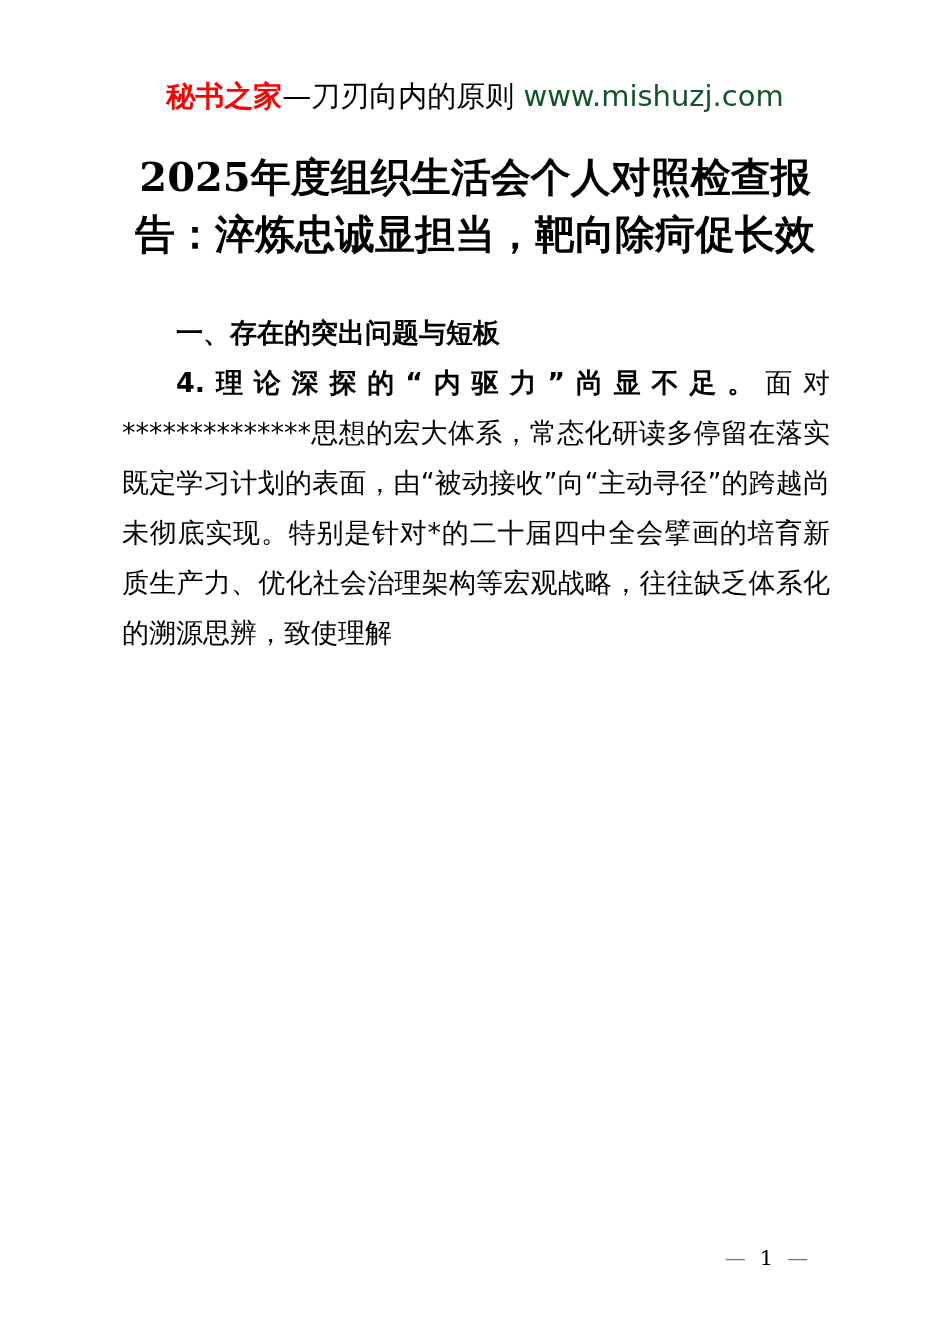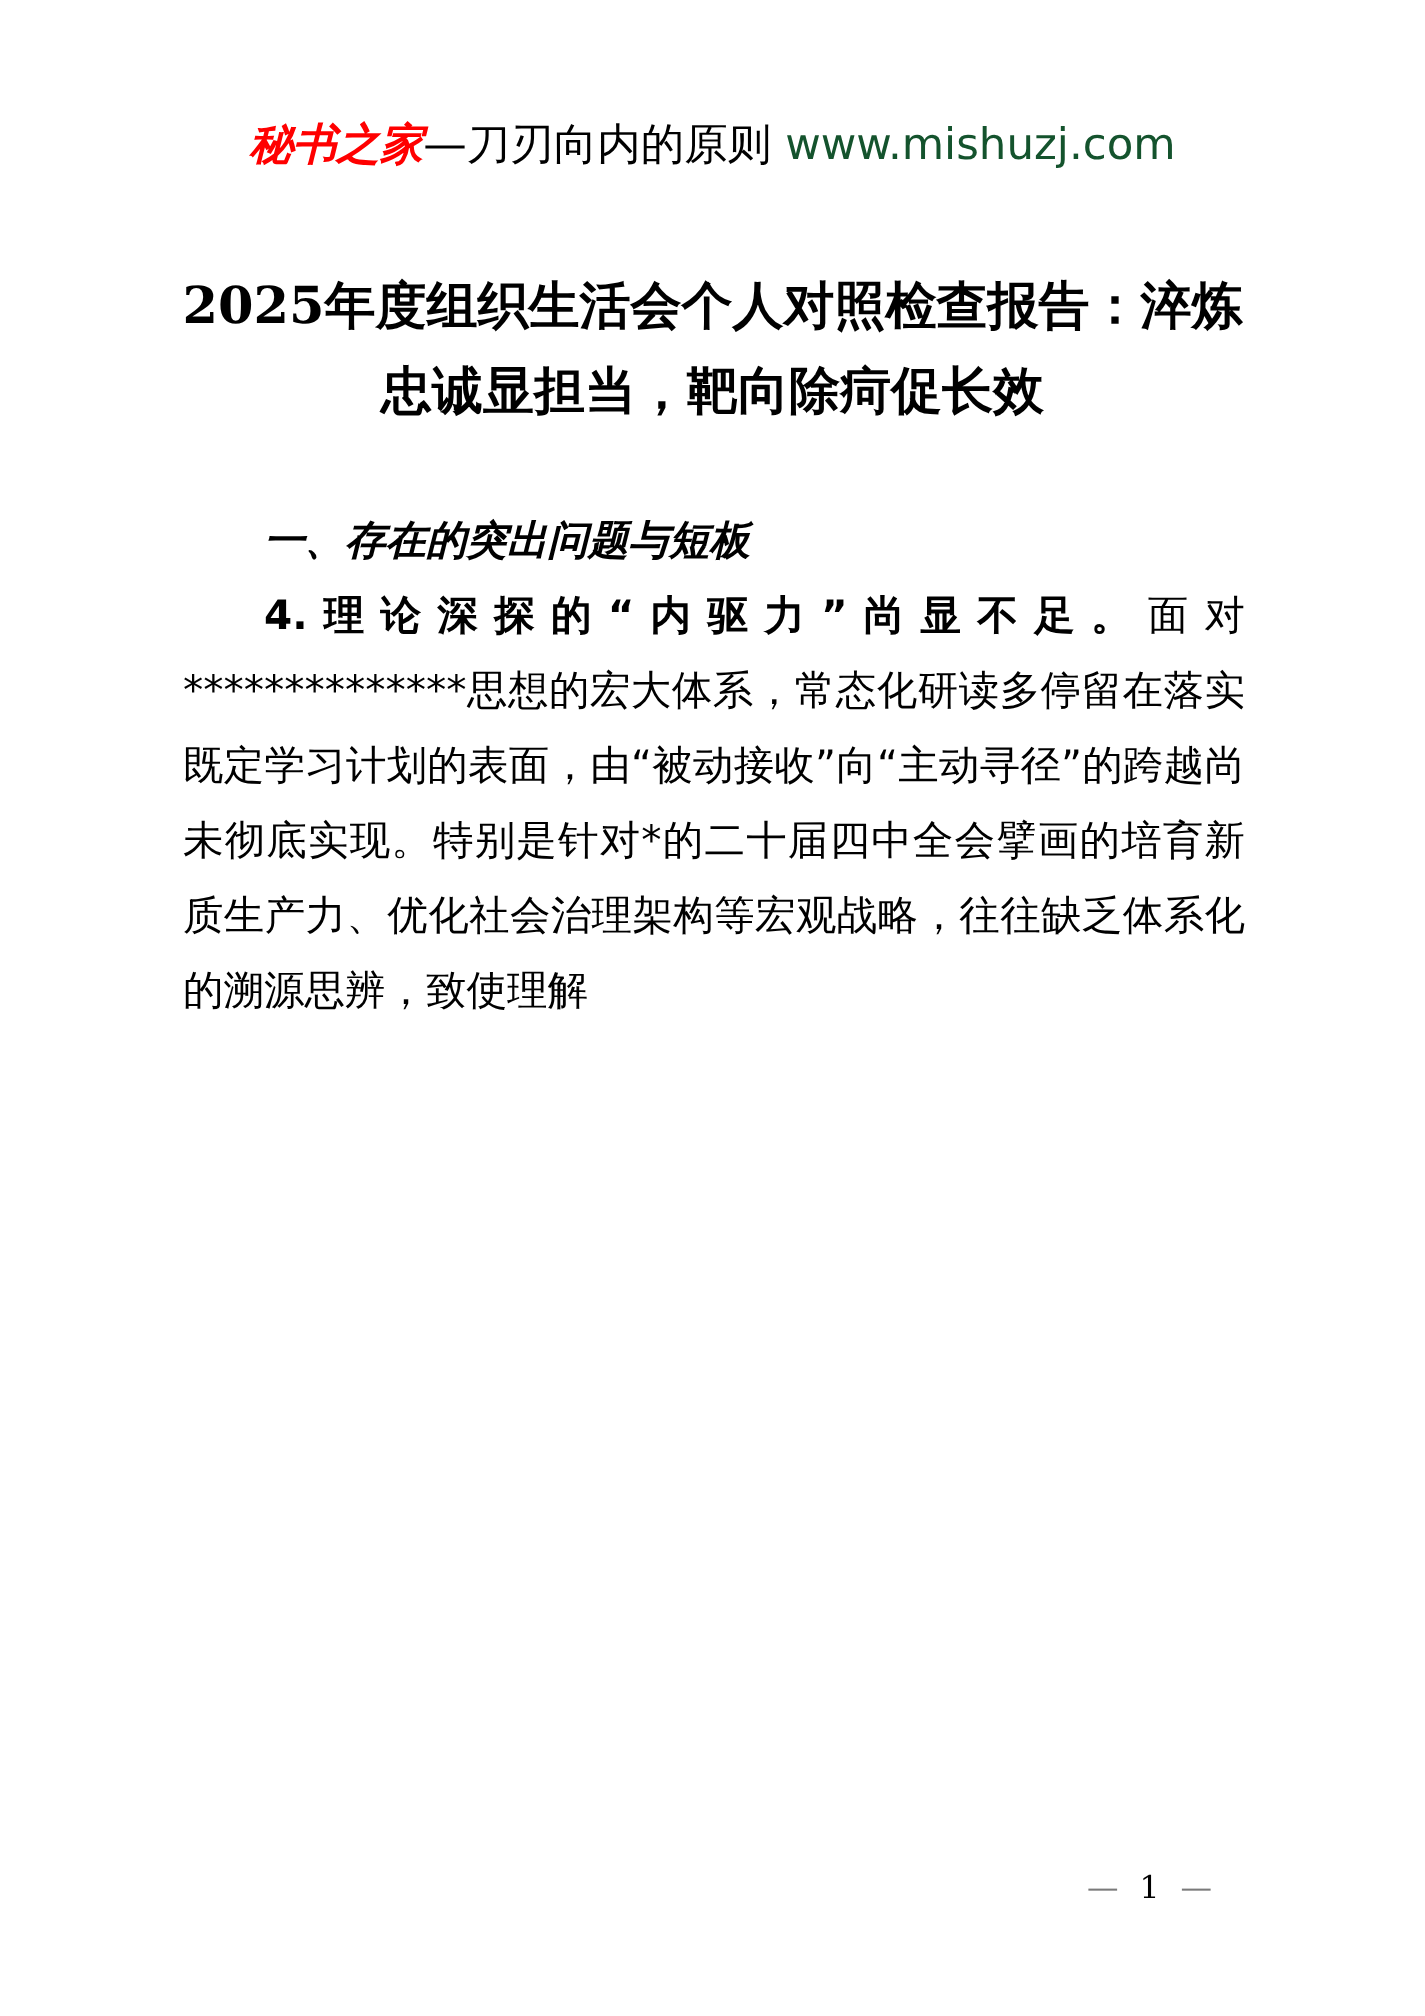--- a/index.html
+++ b/index.html
@@ -22,41 +22,40 @@
     margin-top: 76px;
     text-align: center;
     font-size: 29px;
     line-height: 40px;
     white-space: nowrap;
   }
   .site-header .brand {
     font-weight: bold;
   }
   .doc-title {
-    margin: 60px 118px 0 118px;
+    margin: 32px 118px 0 118px;
     text-align: center;
-    font-size: 34px;
+    font-size: 40px;
     font-weight: bold;
     line-height: 57px;
     font-family: "DejaVu Serif", "Liberation Serif", serif;
   }
   .doc-body {
     margin: 46px 120px 0 122px;
     font-size: 27px;
     line-height: 50px;
     text-align: justify;
   }
   .doc-body p {
     margin: 0;
     padding: 0;
     text-indent: 2em;
   }
   .doc-body p.heading {
     font-weight: bold;
-    font-style: italic;
   }
   .doc-body span.bold {
     font-weight: bold;
   }
   .page-footer {
     position: absolute;
     right: 142px;
     bottom: 74px;
     font-size: 21px;
     font-family: "DejaVu Serif", "Liberation Serif", serif;
@@ -68,21 +67,21 @@
   .page-footer .num {
     margin: 0 14px;
   }
 </style>
 </head>
 <body>
 
 <div class="page">
 
   <div class="site-header">
-    <span class="brand" style="color: rgb(255, 0, 0); font-style: italic;">秘书之家</span><span>—刀刃向内的原则 </span><span class="url" style="color: #14532d;">www.mishuzj.com</span>
+    <span class="brand" style="color: rgb(255, 0, 0);">秘书之家</span><span>—刀刃向内的原则 </span><span class="url" style="color: #14532d;">www.mishuzj.com</span>
   </div>
 
   <div class="doc-title">2025年度组织生活会个人对照检查报告：淬炼忠诚显担当，靶向除疴促长效</div>
 
   <div class="doc-body">
       <p class="heading"><span class="bold">一、存在的突出问题与短板</span></p>
       <p><span class="bold">4.理论深探的“内驱力”尚显不足。</span><span>面对**************思想的宏大体系，常态化研读多停留在落实既定学习计划的表面，由“被动接收”向“主动寻径”的跨越尚未彻底实现。特别是针对*的二十届四中全会擘画的培育新质生产力、优化社会治理架构等宏观战略，往往缺乏体系化的溯源思辨，致使理解</span></p>
     </div>
 
   <div class="page-footer">

